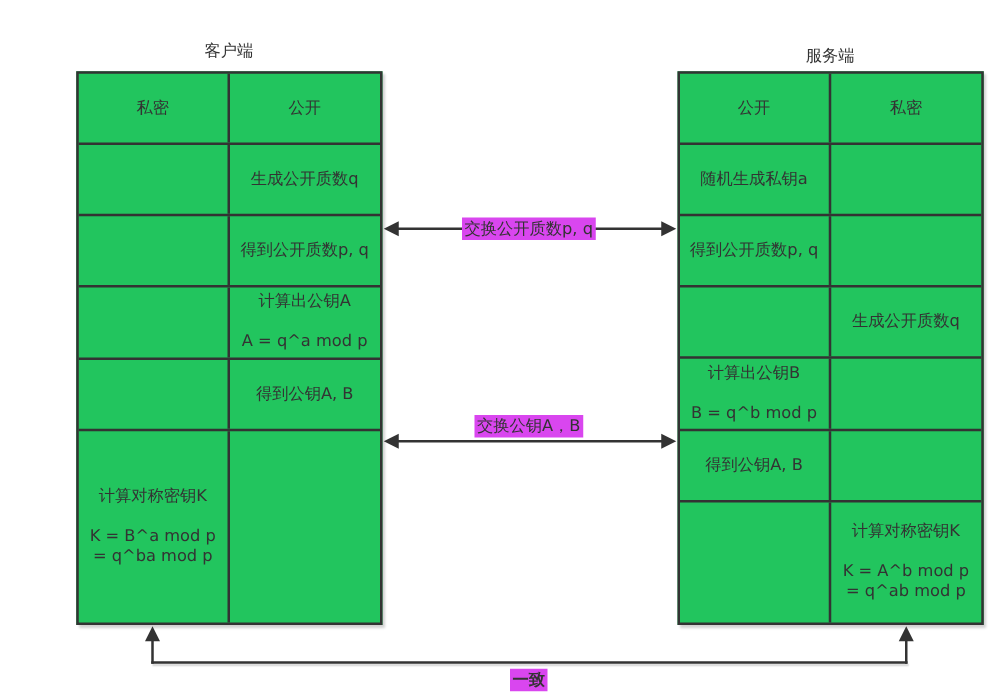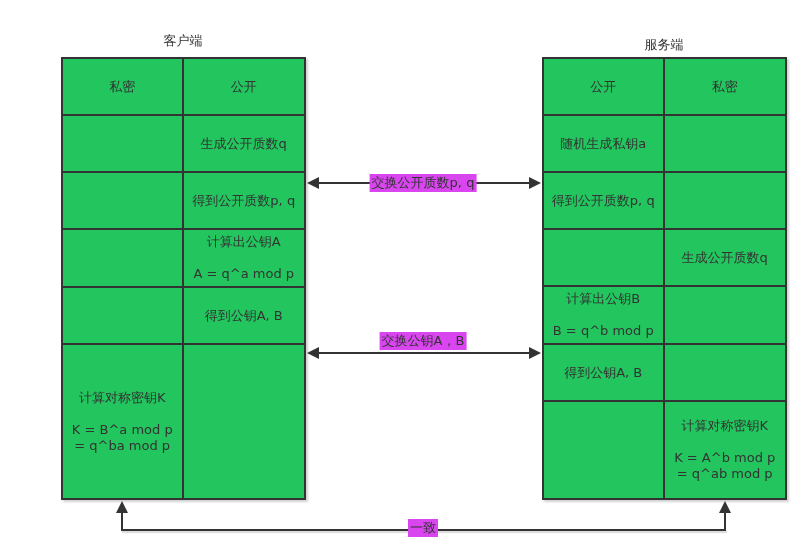--- a/index.html
+++ b/index.html
@@ -157,16 +157,16 @@
     <div class="ah ah-right" style="left:509px; top:347px;"></div>
     <div class="alabel" style="left:403px; top:341px;">交换公钥A，B</div>
   </div>
 
   <div>
     <div class="hline shadow" style="left:101px; top:529px; width:605px;"></div>
     <div class="vline" style="left:101px; top:512px; height:19px;"></div>
     <div class="vline" style="left:704px; top:512px; height:19px;"></div>
     <div class="ah ah-up" style="left:96px;  top:501px;"></div>
     <div class="ah ah-up" style="left:699px; top:501px;"></div>
-    <div class="alabel" style="left:403px; top:528px;">一致</div>
+    <div class="alabel" style="left:403px; top:544px;font-weight:bold;">一致</div>
   </div>
 
 </div>
 
 </body></html>

